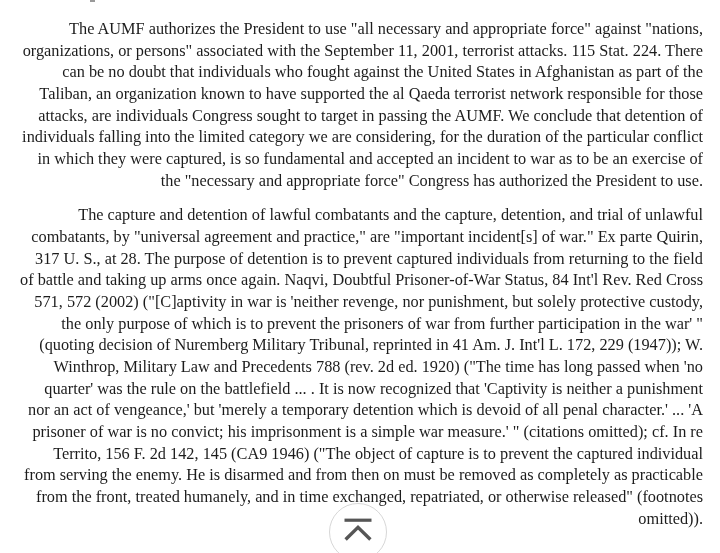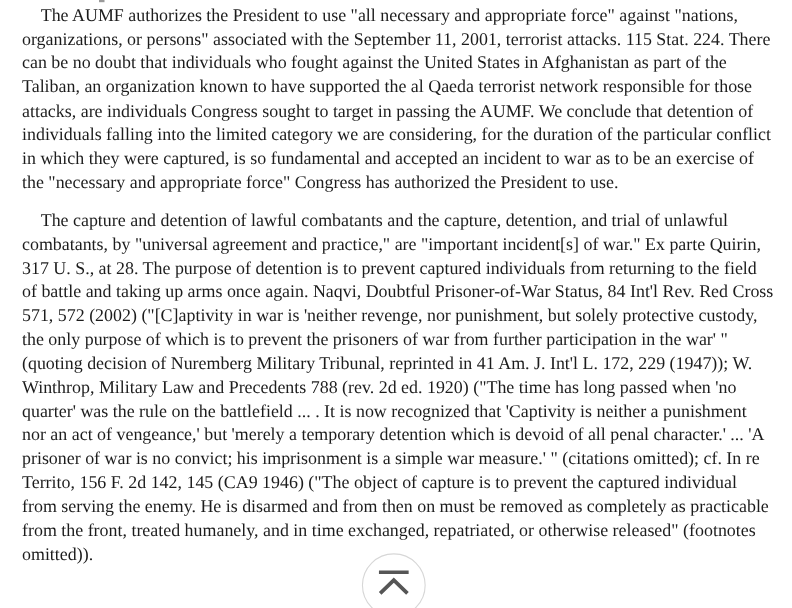--- a/index.html
+++ b/index.html
@@ -14,26 +14,26 @@
     width: 720px;
     height: 553px;
     position: relative;
     overflow: hidden;
     background: var(--background);
     font-family: "Liberation Serif", serif;
   }
   .doc {
     position: absolute;
     left: 20px;
-    top: 3px;
+    top: 18px;
     width: 683px;
     color: var(--text);
     font-size: 16.3px;
     line-height: 21.67px;
-    text-align: left;
+    text-align: right;
   }
   .doc p {
     margin: 0 0 13px 0;
     text-indent: 17px;
   }
   .clip-remnant {
     position: absolute;
     left: 90px;
     top: 0;
     width: 5px;

